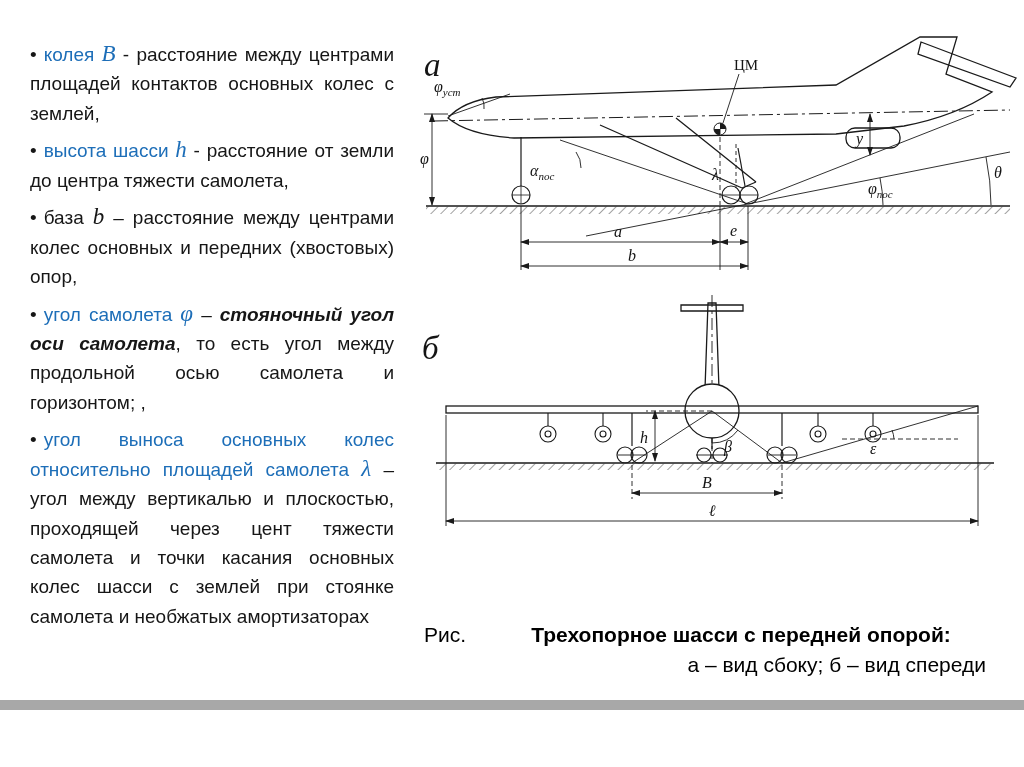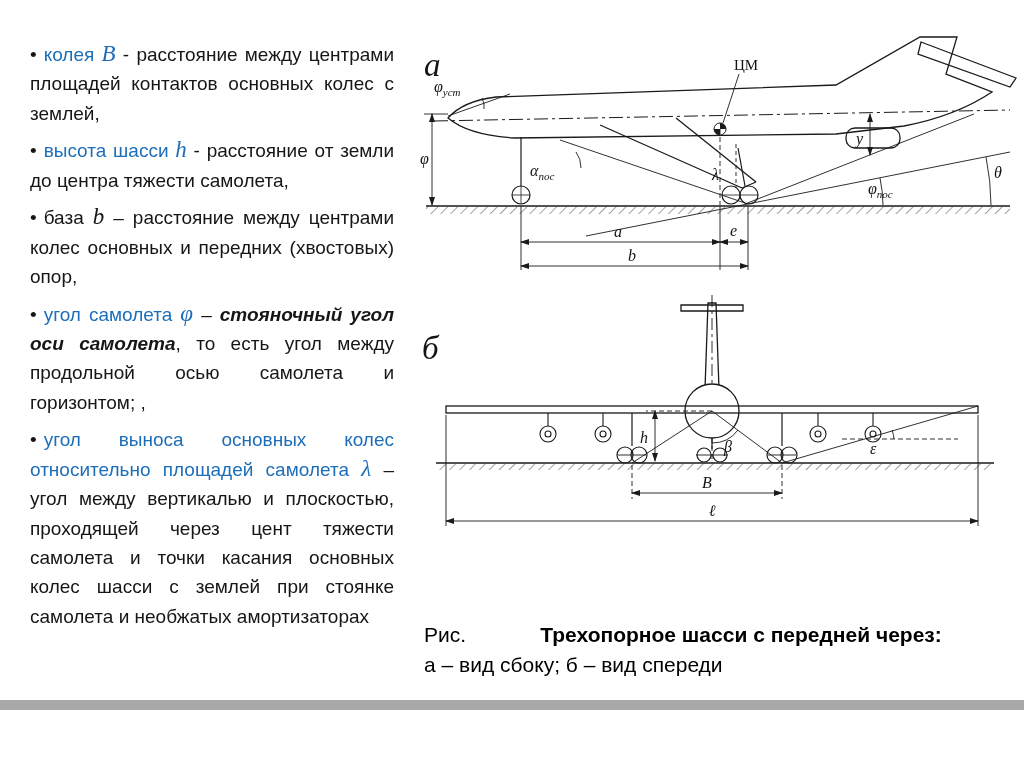--- a/index.html
+++ b/index.html
@@ -25,21 +25,21 @@
   .dlab { font-family:"Liberation Serif", serif; font-style:italic; font-size:16px; fill:#141414; }
   .dsub { font-size:11px; }
   .dup  { font-family:"Liberation Serif", serif; font-style:normal; font-size:15px; fill:#141414; }
   .dbig { font-family:"Liberation Serif", serif; font-style:italic; font-size:33px; fill:#141414; }
 
   
   .caption { position:absolute; left:424px; top:586px; width:562px; font-size:21px; color:#000; line-height:1.35;margin-top:35px; }
   .cap-line1 { display:flex; }
   .cap-prefix { width:72px; flex:0 0 72px; }
   .cap-title { flex:1; text-align:center; font-weight:700; padding:0 26px; }
-  .cap-sub { text-align:left; margin-top:2px; }
+  .cap-sub { text-align:right; margin-top:2px; }
 
   .footer-bar { position:absolute; left:0; bottom:0; width:100%; height:10px; background:#a8a8a8; }
 </style>
 </head>
 <body>
 
 <div class="slide">
 
   <div class="text-col">
     <p class="bullet"><span class="mark">•</span><span class="term">колея </span><span class="sym">В</span><span> - расстояние между центрами площадей контактов основных колес с землей,</span></p>
@@ -204,19 +204,19 @@
     <text class="dlab" x="222" y="150">h</text>
     <text class="dlab" x="306" y="159">β</text>
     <text class="dlab" x="452" y="161">ε</text>
     <text class="dlab" x="289" y="195" text-anchor="middle">В</text>
     <text class="dlab" x="294" y="223" text-anchor="middle">ℓ</text>
   </svg>
 
   <div class="caption">
     <div class="cap-line1">
       <span class="cap-prefix">Рис.</span>
-      <span class="cap-title">Трехопорное шасси с передней через:</span>
+      <span class="cap-title">Трехопорное шасси с передней опорой:</span>
     </div>
     <div class="cap-sub">а – вид сбоку; б – вид спереди</div>
   </div>
 
   <div class="footer-bar"></div>
 </div>
 
 </body></html>

